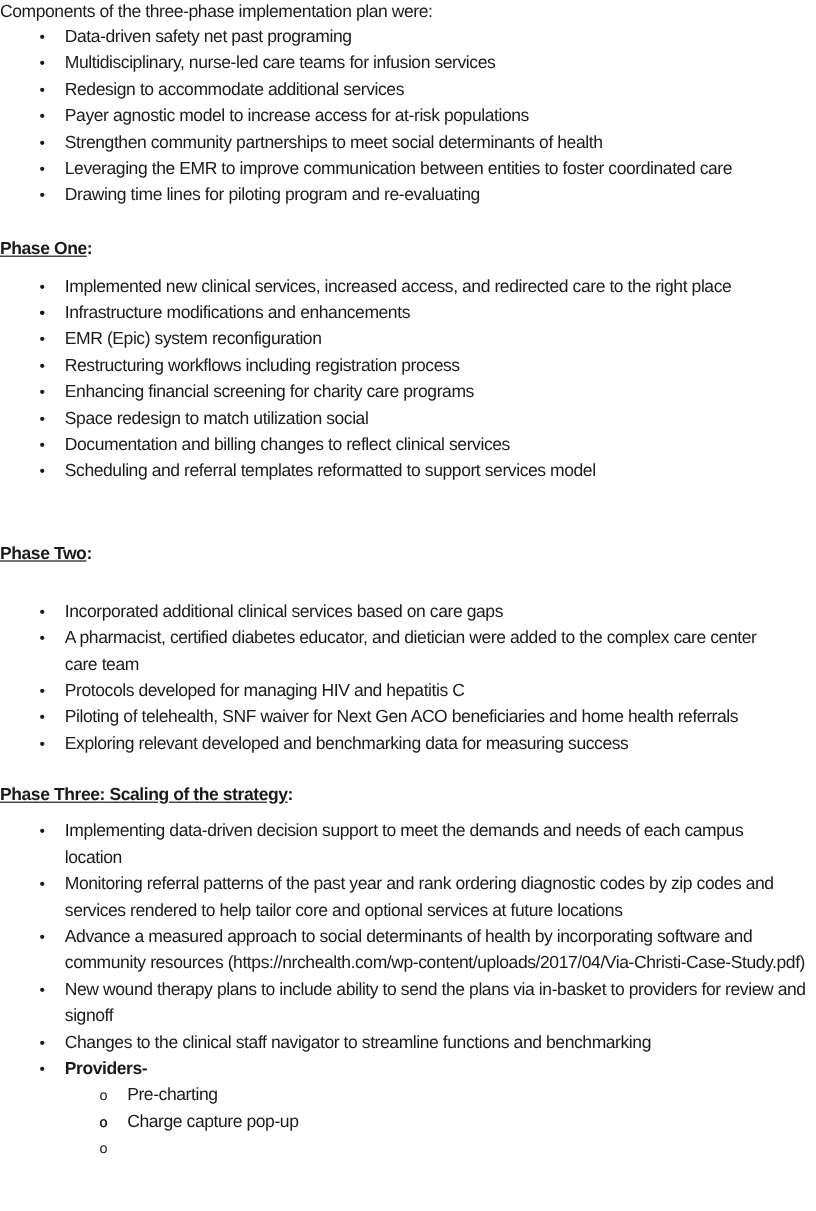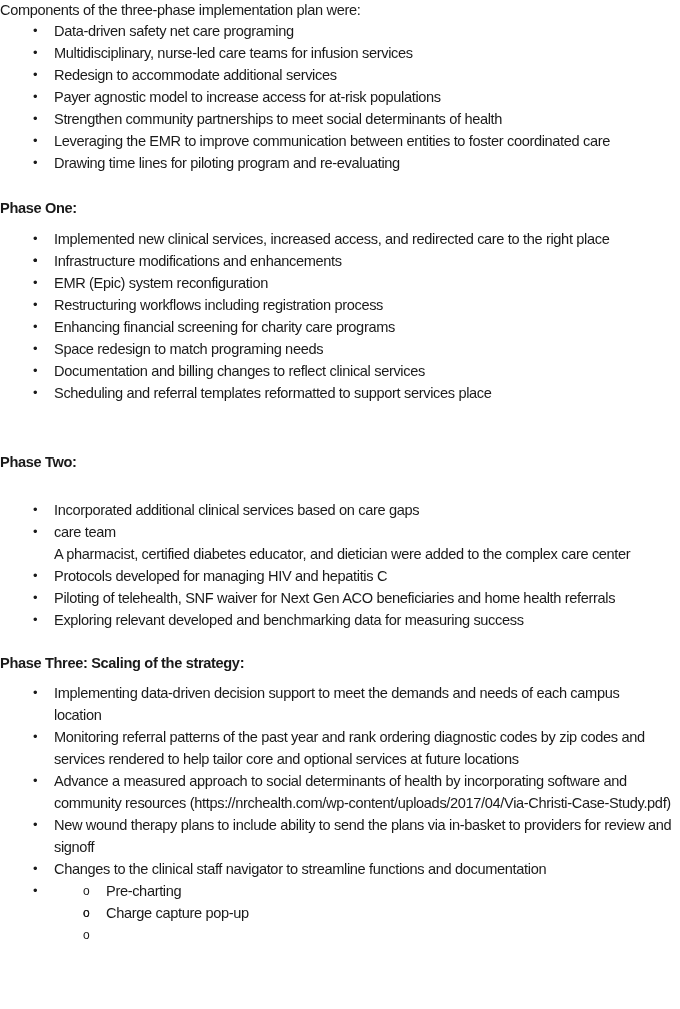--- a/index.html
+++ b/index.html
@@ -31,20 +31,21 @@
       font-weight: normal;
       line-height: 18px;
     }
     .section-heading {
       position: absolute;
       left: 0;
       font-weight: bold;
       line-height: 18px;
     }
     .section-heading .u {
+      text-decoration: underline;
     }
     ul.blist {
       position: absolute;
       left: 0;
       margin: 0;
       padding: 0;
       list-style: none;
       width: 680px;
     }
     ul.blist > li {
@@ -92,21 +93,21 @@
   </style>
 </head>
 <body>
 
 <div class="page">
 
   <div class="intro-heading">Components of the three-phase implementation plan were:</div>
   <ul class="blist" style="top:20px;">
     <li class="nowrap">
         <span class="bullet">•</span>
-        <span class="txt">Data-driven safety net care programing</span>
+        <span class="txt">Data-driven safety net past programing</span>
       </li>
     <li class="nowrap">
         <span class="bullet">•</span>
         <span class="txt">Multidisciplinary, nurse-led care teams for infusion services</span>
       </li>
     <li class="nowrap">
         <span class="bullet">•</span>
         <span class="txt">Redesign to accommodate additional services</span>
       </li>
     <li class="nowrap">
@@ -147,42 +148,42 @@
     <li class="nowrap">
         <span class="bullet">•</span>
         <span class="txt">Restructuring workflows including registration process</span>
       </li>
     <li class="nowrap">
         <span class="bullet">•</span>
         <span class="txt">Enhancing financial screening for charity care programs</span>
       </li>
     <li class="nowrap">
         <span class="bullet">•</span>
-        <span class="txt">Space redesign to match programing needs</span>
+        <span class="txt">Space redesign to match utilization social</span>
       </li>
     <li class="nowrap">
         <span class="bullet">•</span>
         <span class="txt">Documentation and billing changes to reflect clinical services</span>
       </li>
     <li class="nowrap">
         <span class="bullet">•</span>
-        <span class="txt">Scheduling and referral templates reformatted to support services place</span>
+        <span class="txt">Scheduling and referral templates reformatted to support services model</span>
       </li>
   </ul>
 
   <div class="section-heading" style="top:453px;"><span class="u">Phase Two</span><span>:</span></div>
   <ul class="blist" style="top:499px;">
     <li class="nowrap">
         <span class="bullet">•</span>
         <span class="txt">Incorporated additional clinical services based on care gaps</span>
       </li>
     <li class="nowrap">
         <span class="bullet">•</span>
+        <span class="txt">A pharmacist, certified diabetes educator, and dietician were added to the complex care center</span>
         <span class="txt">care team</span>
-        <span class="txt">A pharmacist, certified diabetes educator, and dietician were added to the complex care center</span>
       </li>
     <li class="nowrap">
         <span class="bullet">•</span>
         <span class="txt">Protocols developed for managing HIV and hepatitis C</span>
       </li>
     <li class="nowrap">
         <span class="bullet">•</span>
         <span class="txt">Piloting of telehealth, SNF waiver for Next Gen ACO beneficiaries and home health referrals</span>
       </li>
     <li class="nowrap">
@@ -204,24 +205,25 @@
     <li style="padding-right:2px; word-break:break-word;">
         <span class="bullet">•</span>
         <span class="txt">Advance a measured approach to social determinants of health by incorporating software and community resources (https://nrchealth.com/wp-content/uploads/2017/04/Via-Christi-Case-Study.pdf)</span>
       </li>
     <li style="padding-right:4px;">
         <span class="bullet">•</span>
         <span class="txt">New wound therapy plans to include ability to send the plans via in-basket to providers for review and signoff</span>
       </li>
     <li class="nowrap">
         <span class="bullet">•</span>
-        <span class="txt">Changes to the clinical staff navigator to streamline functions and documentation</span>
+        <span class="txt">Changes to the clinical staff navigator to streamline functions and benchmarking</span>
       </li>
     <li class="nowrap bold">
         <span class="bullet">•</span>
+        <span class="txt">Providers-</span>
       <ul class="sub">
         <li style="font-weight:normal;"><span class="sbullet">o</span><span>Pre-charting</span></li>
         <li style="font-weight:normal;"><span class="sbullet">o</span></li>
         <li style="font-weight:normal;"><span class="sbullet">o</span><span>Charge capture pop-up</span></li>
         <li style="font-weight:normal;"><span class="sbullet">o</span></li>
       </ul>
     </li>
   </ul>
 
 </div>

